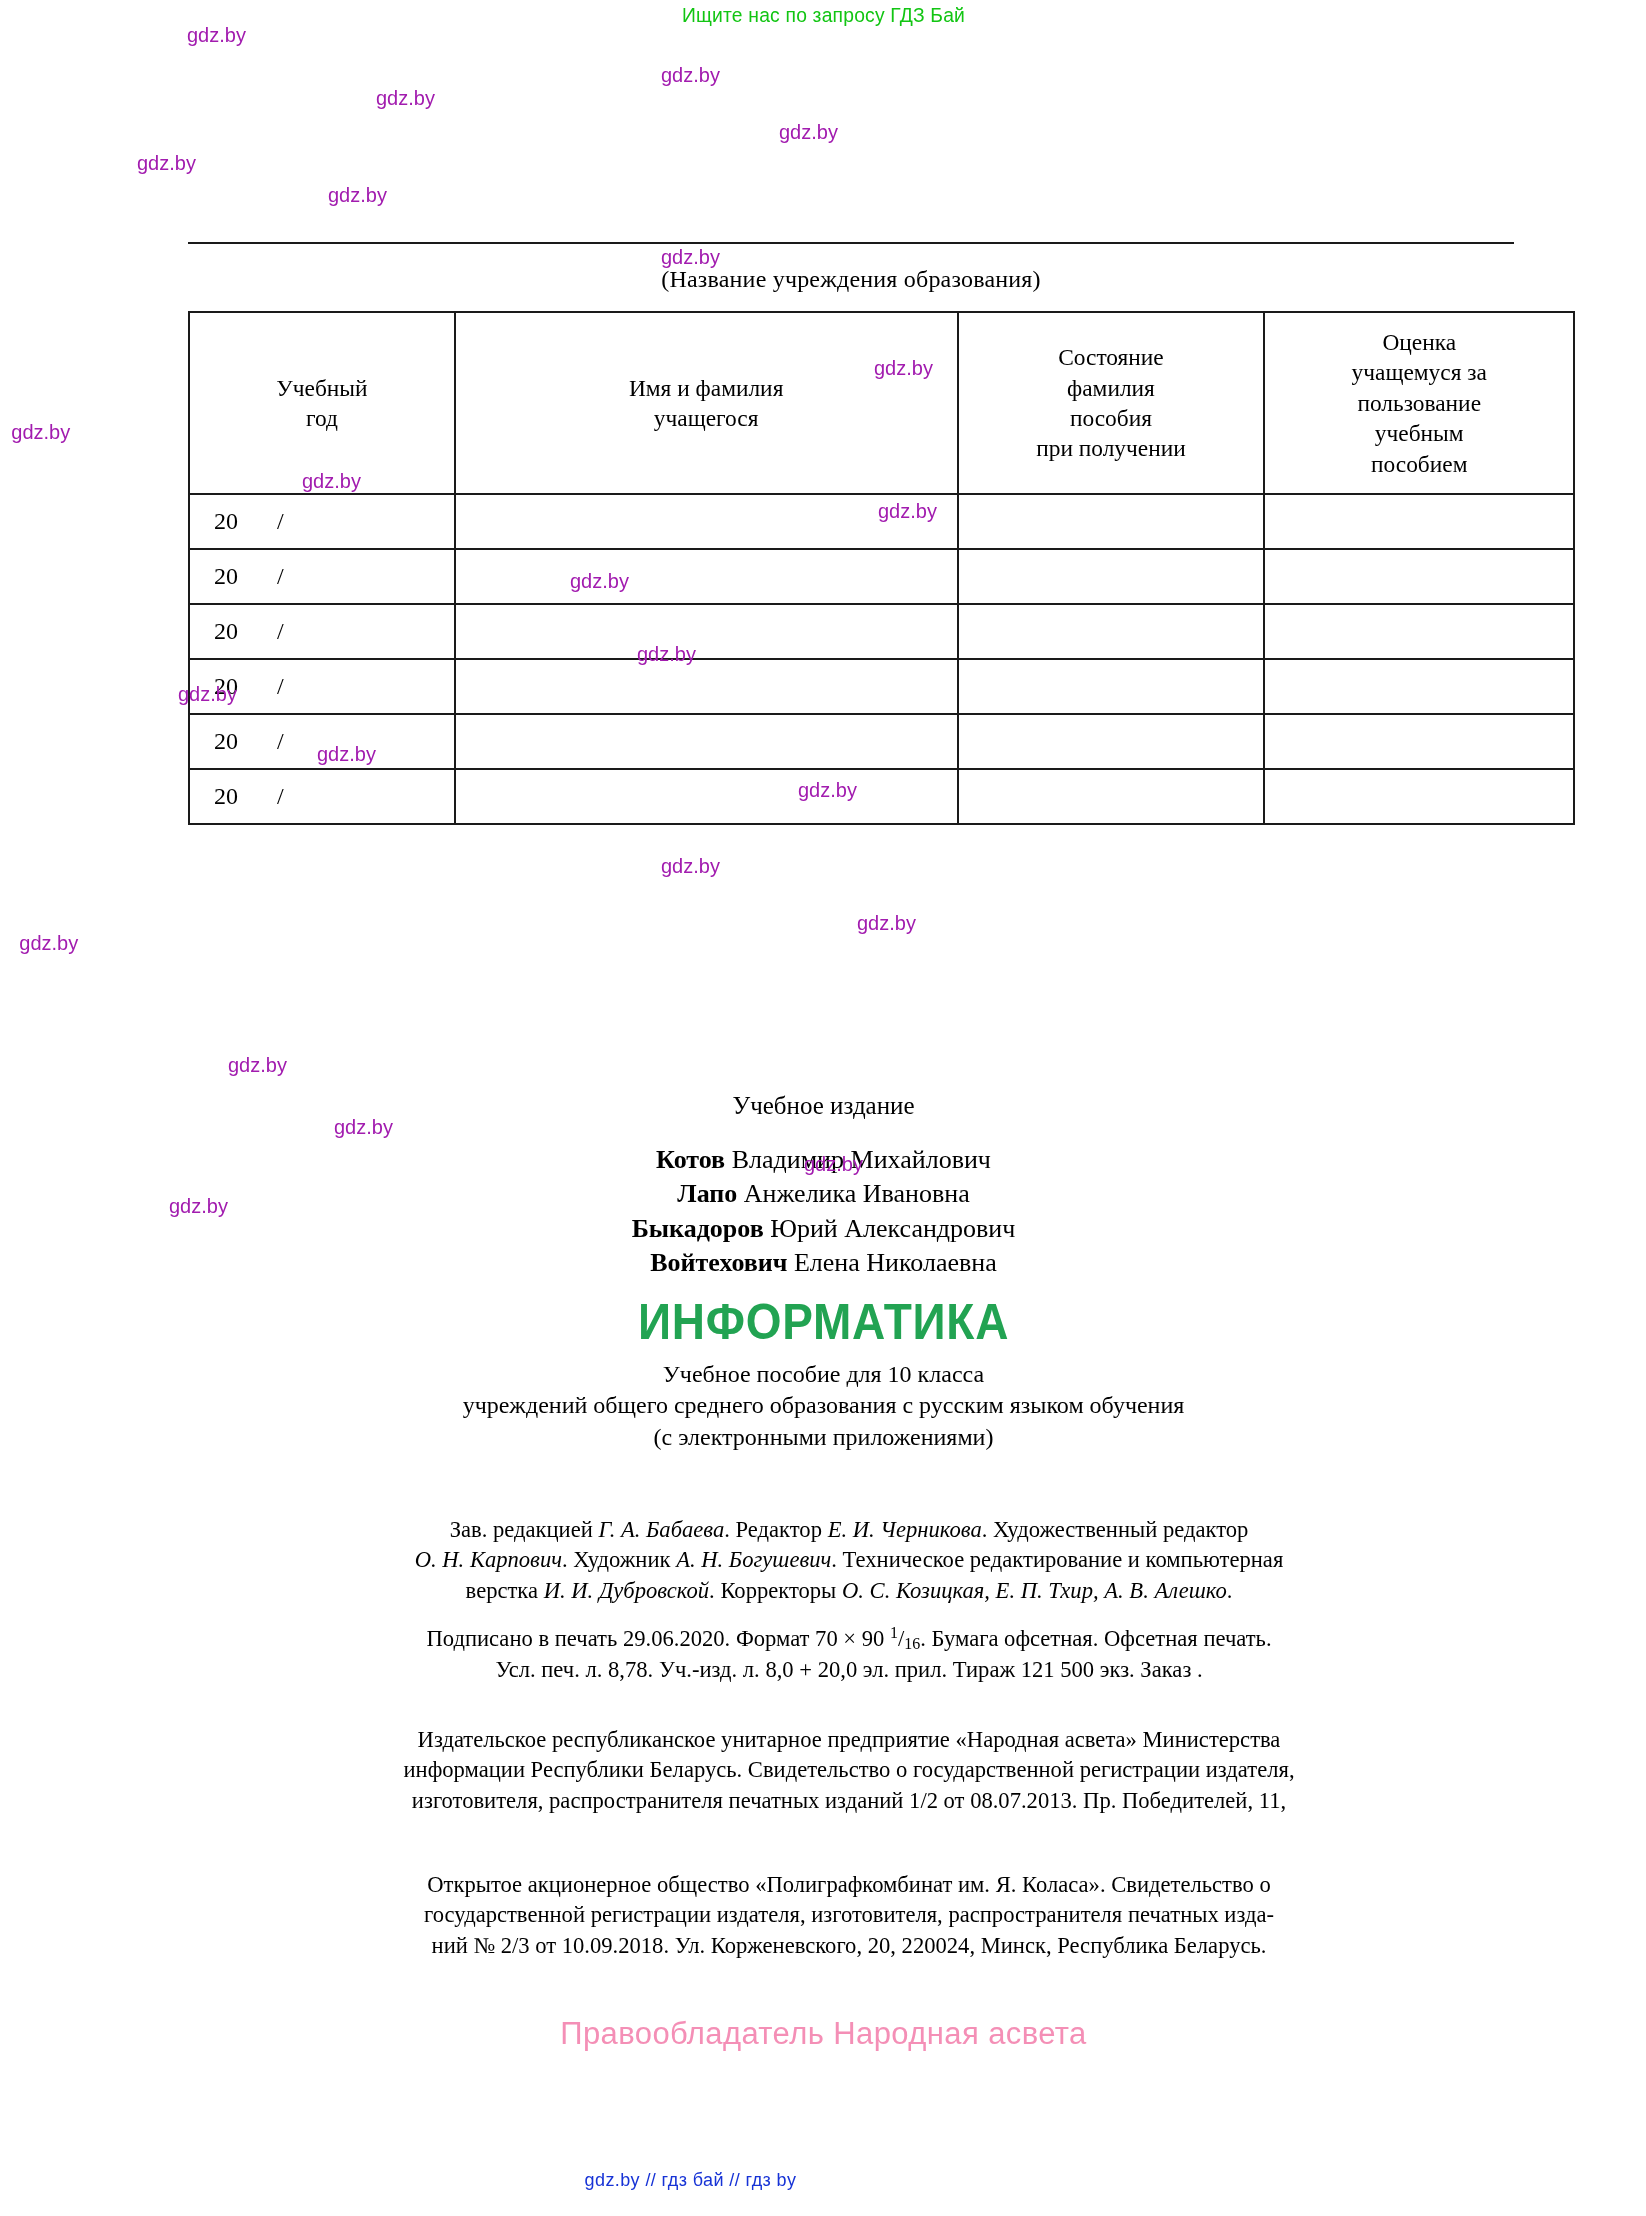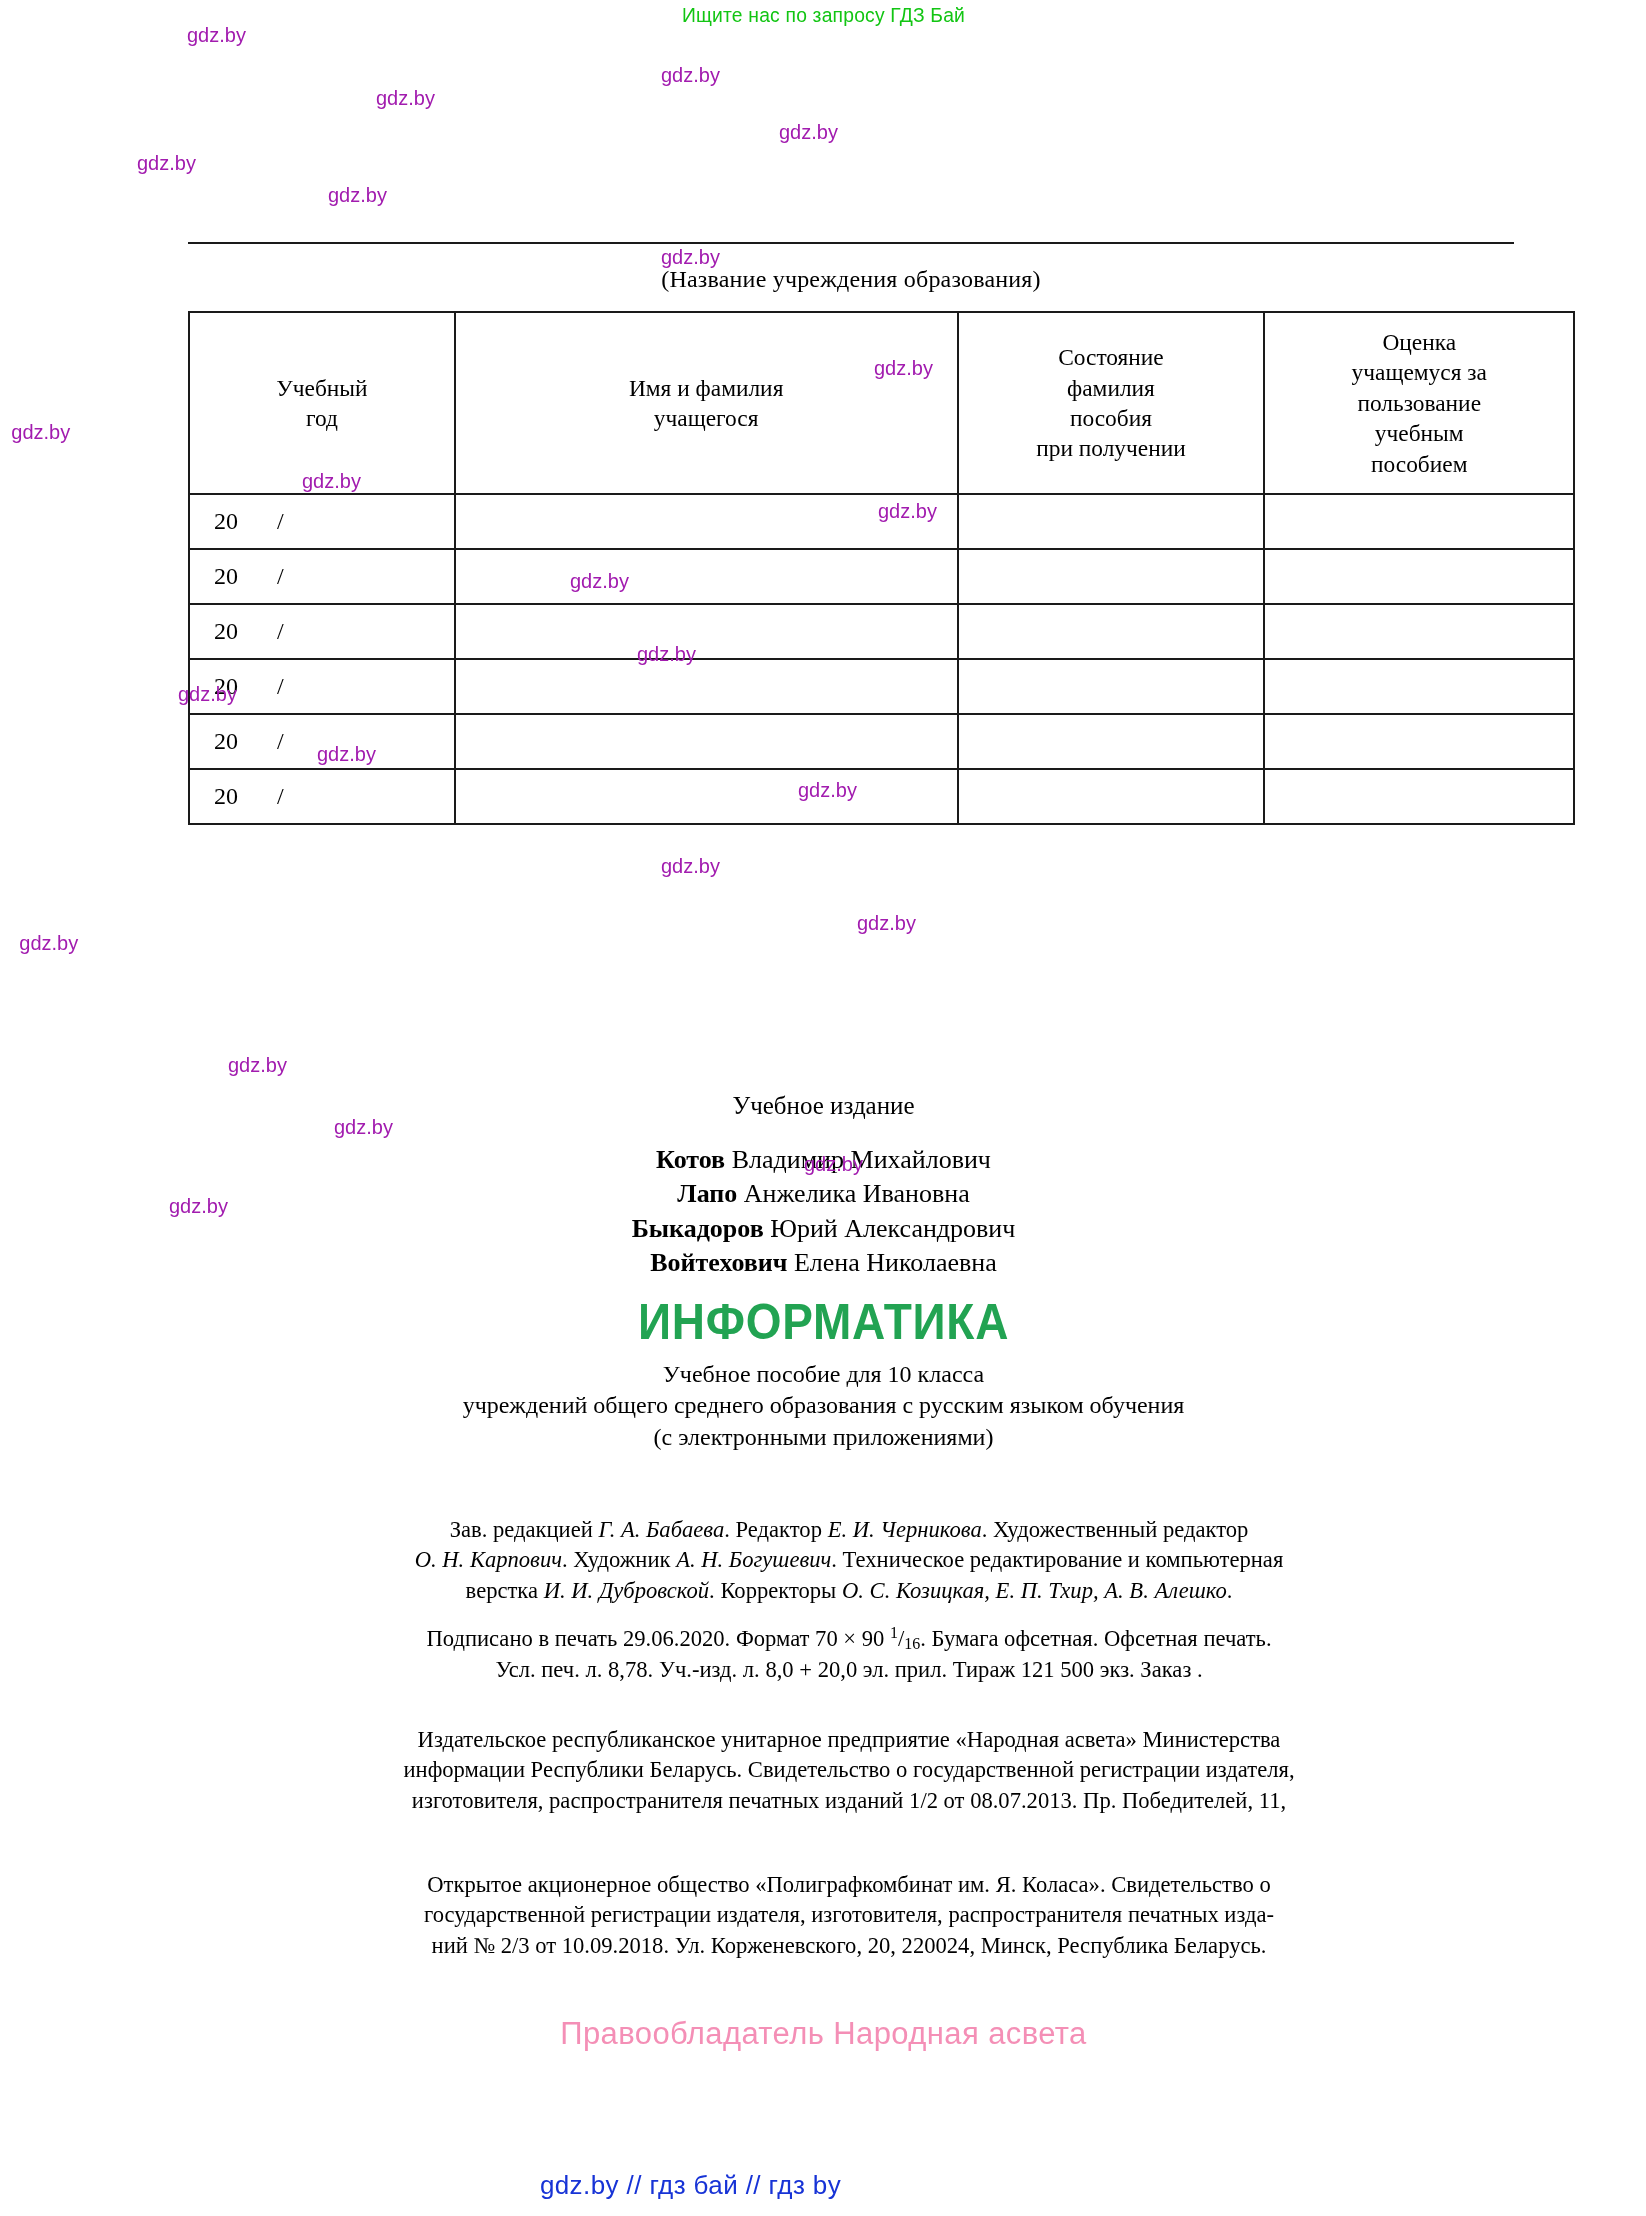--- a/index.html
+++ b/index.html
@@ -168,21 +168,21 @@
   }
 
   
   .footer-links {
     position: absolute;
     top: 2170px;
     left: 0;
     width: 1381px;
     text-align: center;
     font-family: "Liberation Sans", sans-serif;
-    font-size: 26px;
+    font-size: 18px;
     color: #1733d6;
     letter-spacing: 0.4px;
   }
 </style>
 </head>
 <body>
 
 <div class="promo-banner">Ищите нас по запросу ГДЗ Бай</div>
 
 <div id="watermark-layer">

